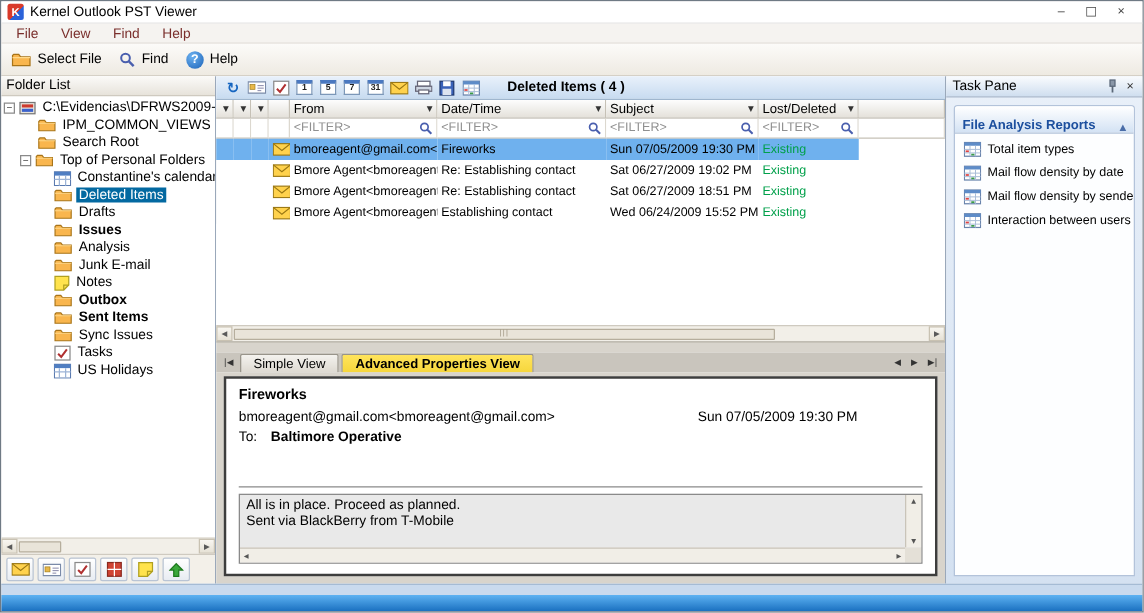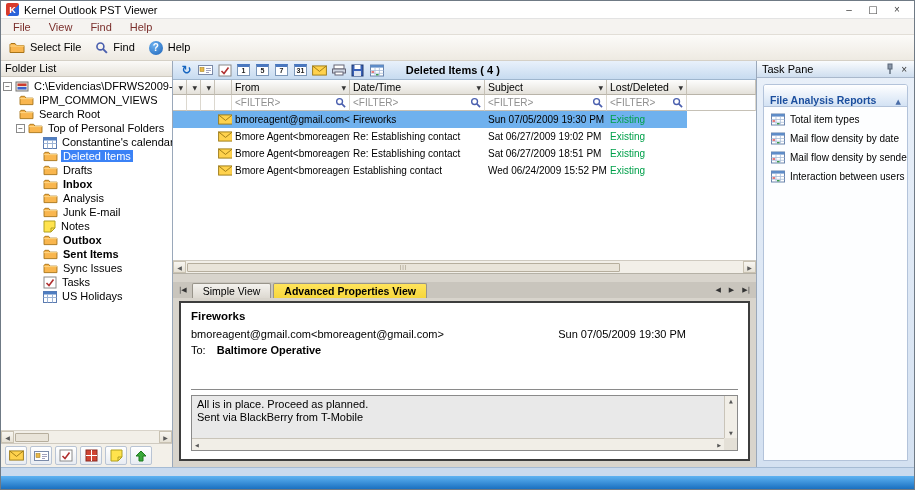--- a/index.html
+++ b/index.html
@@ -25,25 +25,25 @@
   .tb-btn { display:flex; gap:5px; }
   .help-ic { width:14px; height:14px; border-radius:50%; background:radial-gradient(circle at 35% 30%,#6db2f0,#1b62b8); color:#fff; font-weight:bold; font-size:10px; display:flex; align-items:center; justify-content:center; }
 
   .content { flex:1; min-height:0; display:flex; }
 
   
   .folder-panel { width:172px; flex:none; background:#fff; border-right:1px solid #9aa8ba; display:flex; flex-direction:column; }
   .panel-caption { height:16px; flex:none; background:linear-gradient(#fbfaf8,#e7e3db); border-bottom:1px solid #cfcac0; padding:1px 4px; white-space:nowrap; overflow:hidden; }
   .tree { flex:1; min-height:0; overflow:hidden; padding-top:2px; }
   .titem { display:flex; align-items:center; gap:3px; height:14px; white-space:nowrap; overflow:hidden; }
-  .lvl0 { padding-left:2px; } .lvl1 { padding-left:15px; } .lvl1b { padding-left:18px; } .lvl2 { padding-left:42px; }
+  .lvl0 { padding-left:2px; } .lvl1 { padding-left:15px; } .lvl1b { padding-left:29px; } .lvl2 { padding-left:42px; }
   .exp { width:9px; height:9px; flex:none; border:1px solid #8a8a8a; background:#fff; font-size:8px; line-height:7px; text-align:center; color:#333; }
   .tlabel { padding:0 2px; overflow:hidden; text-overflow:clip; }
   .titem.bold .tlabel { font-weight:bold; }
-  .titem.sel .tlabel { background:#3b82f6; color:#fff; }
+  .titem.sel .tlabel { background:#0369a1; color:#fff; }
   .hscroll { height:13px; flex:none; background:#f2efe8; border-top:1px solid #d8d3c9; display:flex; align-items:stretch; }
   .sb-btn { width:13px; flex:none; background:linear-gradient(#f8f6f1,#e6e1d5); border:1px solid #c9c2b2; font-size:6px; color:#5a5a5a; display:flex; align-items:center; justify-content:center; font-family:"DejaVu Sans",sans-serif; }
   .track { flex:1; display:flex; align-items:center; padding:1px; }
   .thumb { height:9px; background:#e9e4d9; border:1px solid #b6ae9d; border-radius:1px; }
   .thumb.small { width:34px; }
   .thumb.wide { width:78%; display:flex; align-items:center; justify-content:center; }
   .grip { font-size:6px; color:#998f7b; letter-spacing:1px; line-height:6px; }
   .view-strip { height:24px; flex:none; border-top:1px solid #cfcac0; background:#f3f0e9; display:flex; align-items:center; gap:3px; padding:0 4px; }
   .view-btn { width:22px; height:19px; display:flex; align-items:center; justify-content:center; border:1px solid #b9c4d4; background:linear-gradient(#ffffff,#e8ecf2); border-radius:2px; }
 
@@ -255,21 +255,21 @@
         <div class="titem lvl2">
           <svg class="ic" width="15" height="12">
               <use href="#sym-folder"></use>
             </svg>
           <span class="tlabel">Drafts</span>
         </div>
         <div class="titem lvl2 bold">
           <svg class="ic" width="15" height="12">
               <use href="#sym-folder"></use>
             </svg>
-          <span class="tlabel">Inbox</span>
+          <span class="tlabel">Issues</span>
         </div>
         <div class="titem lvl2">
           <svg class="ic" width="15" height="12">
               <use href="#sym-folder"></use>
             </svg>
           <span class="tlabel">Analysis</span>
         </div>
         <div class="titem lvl2">
           <svg class="ic" width="15" height="12">
               <use href="#sym-folder"></use>

